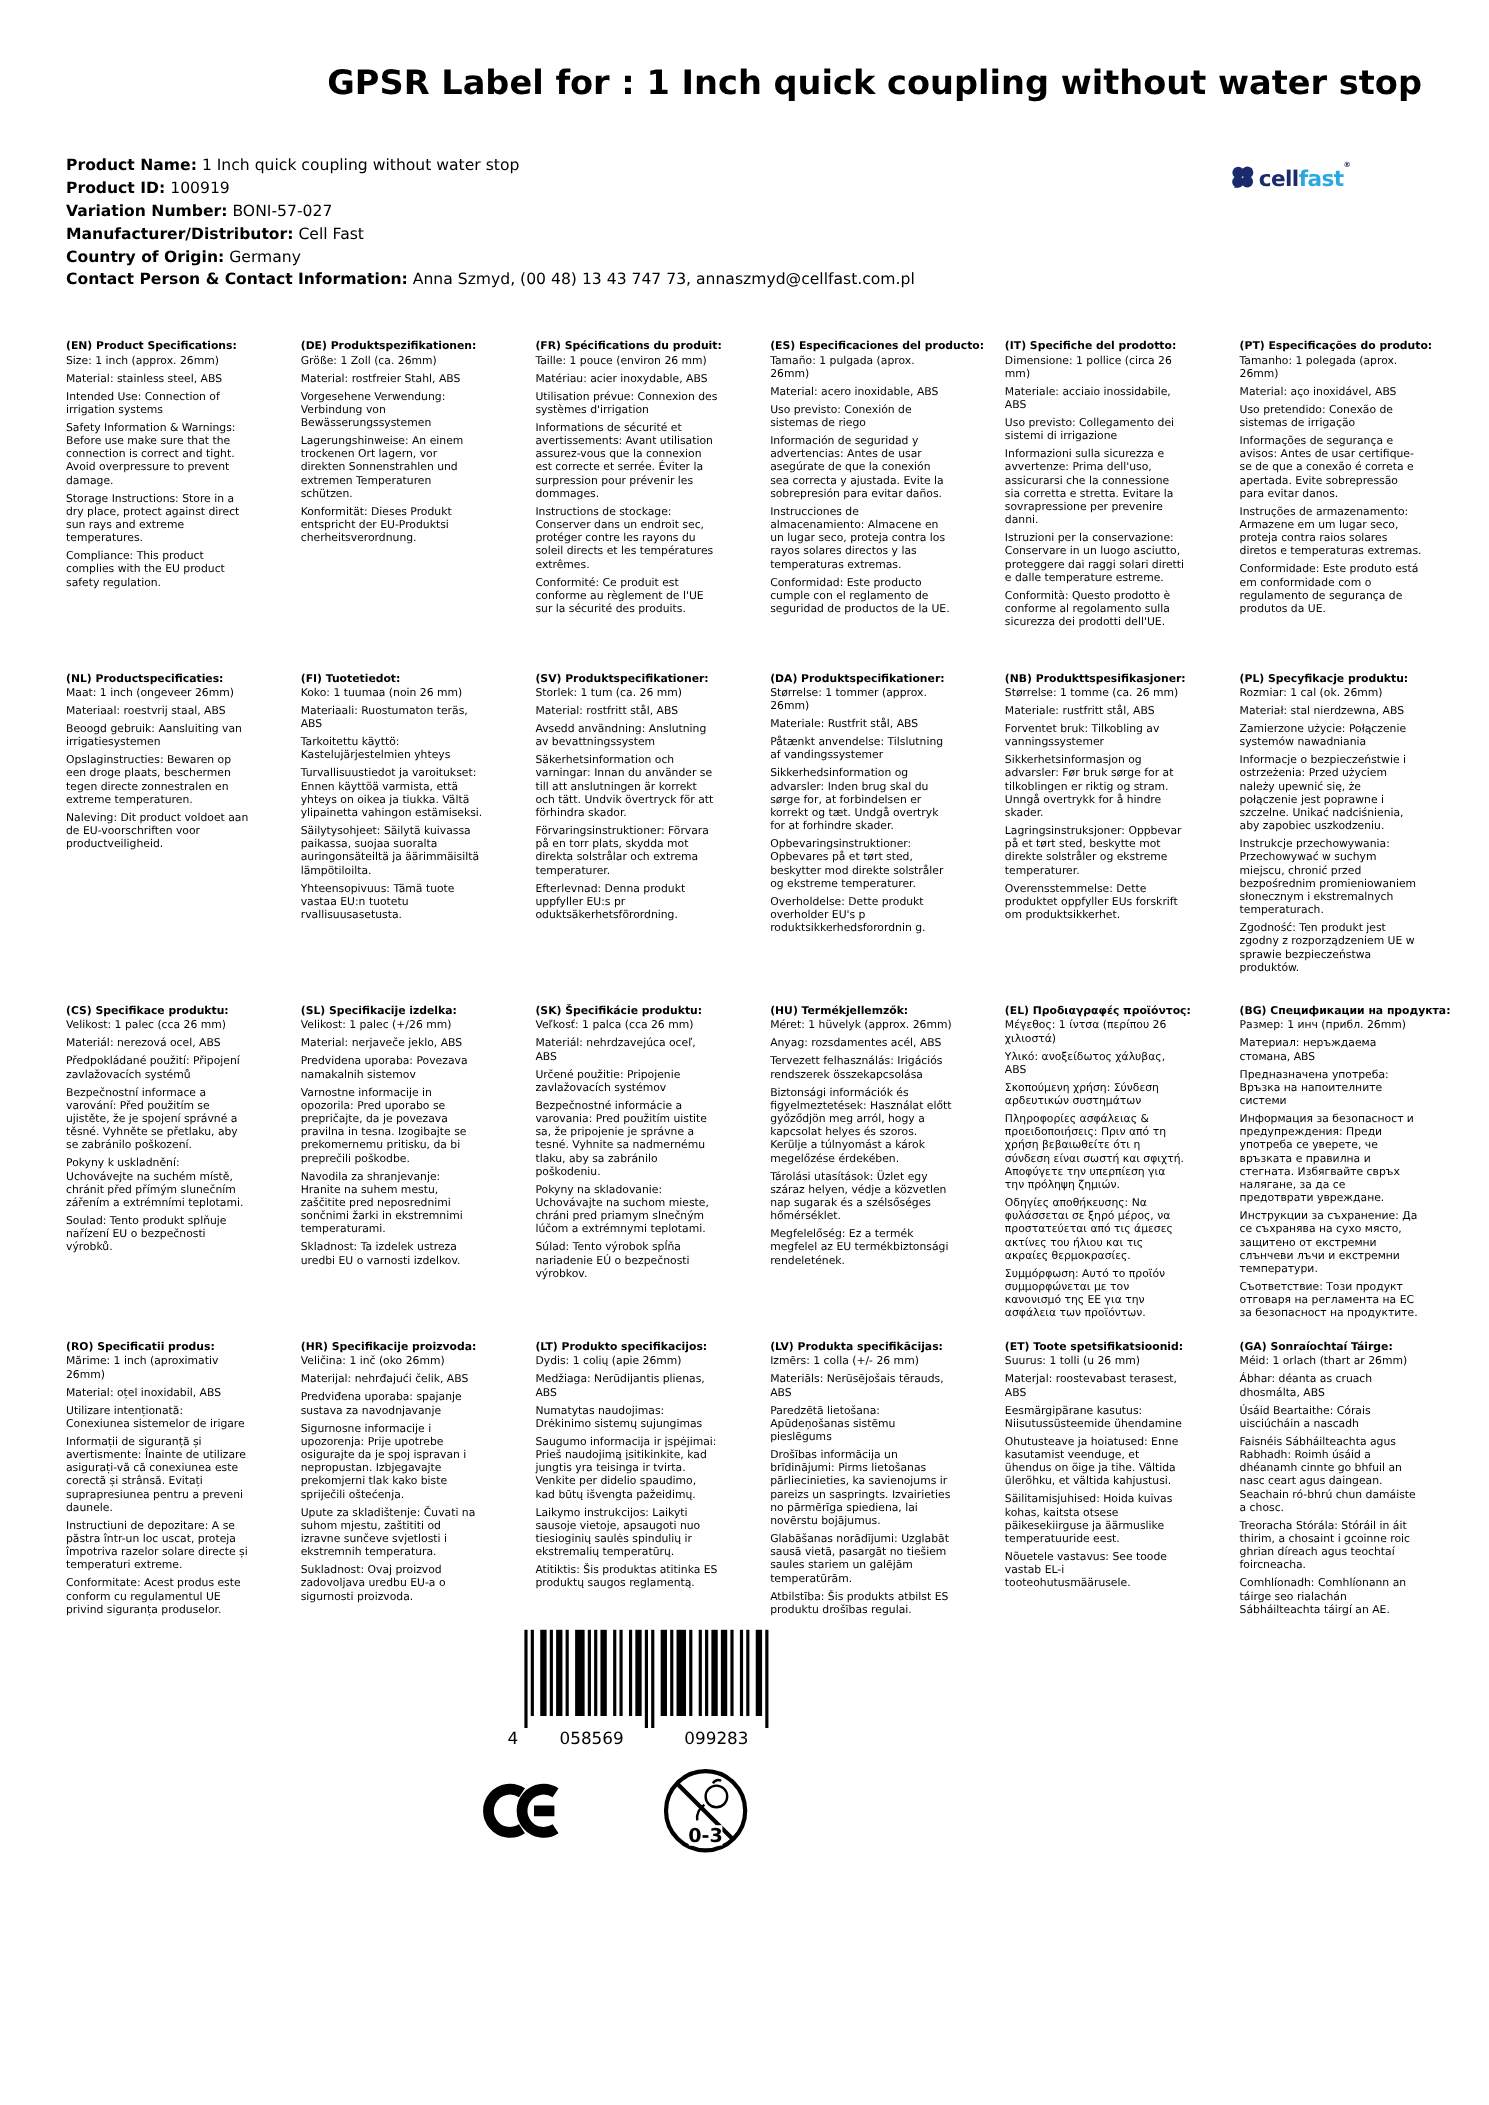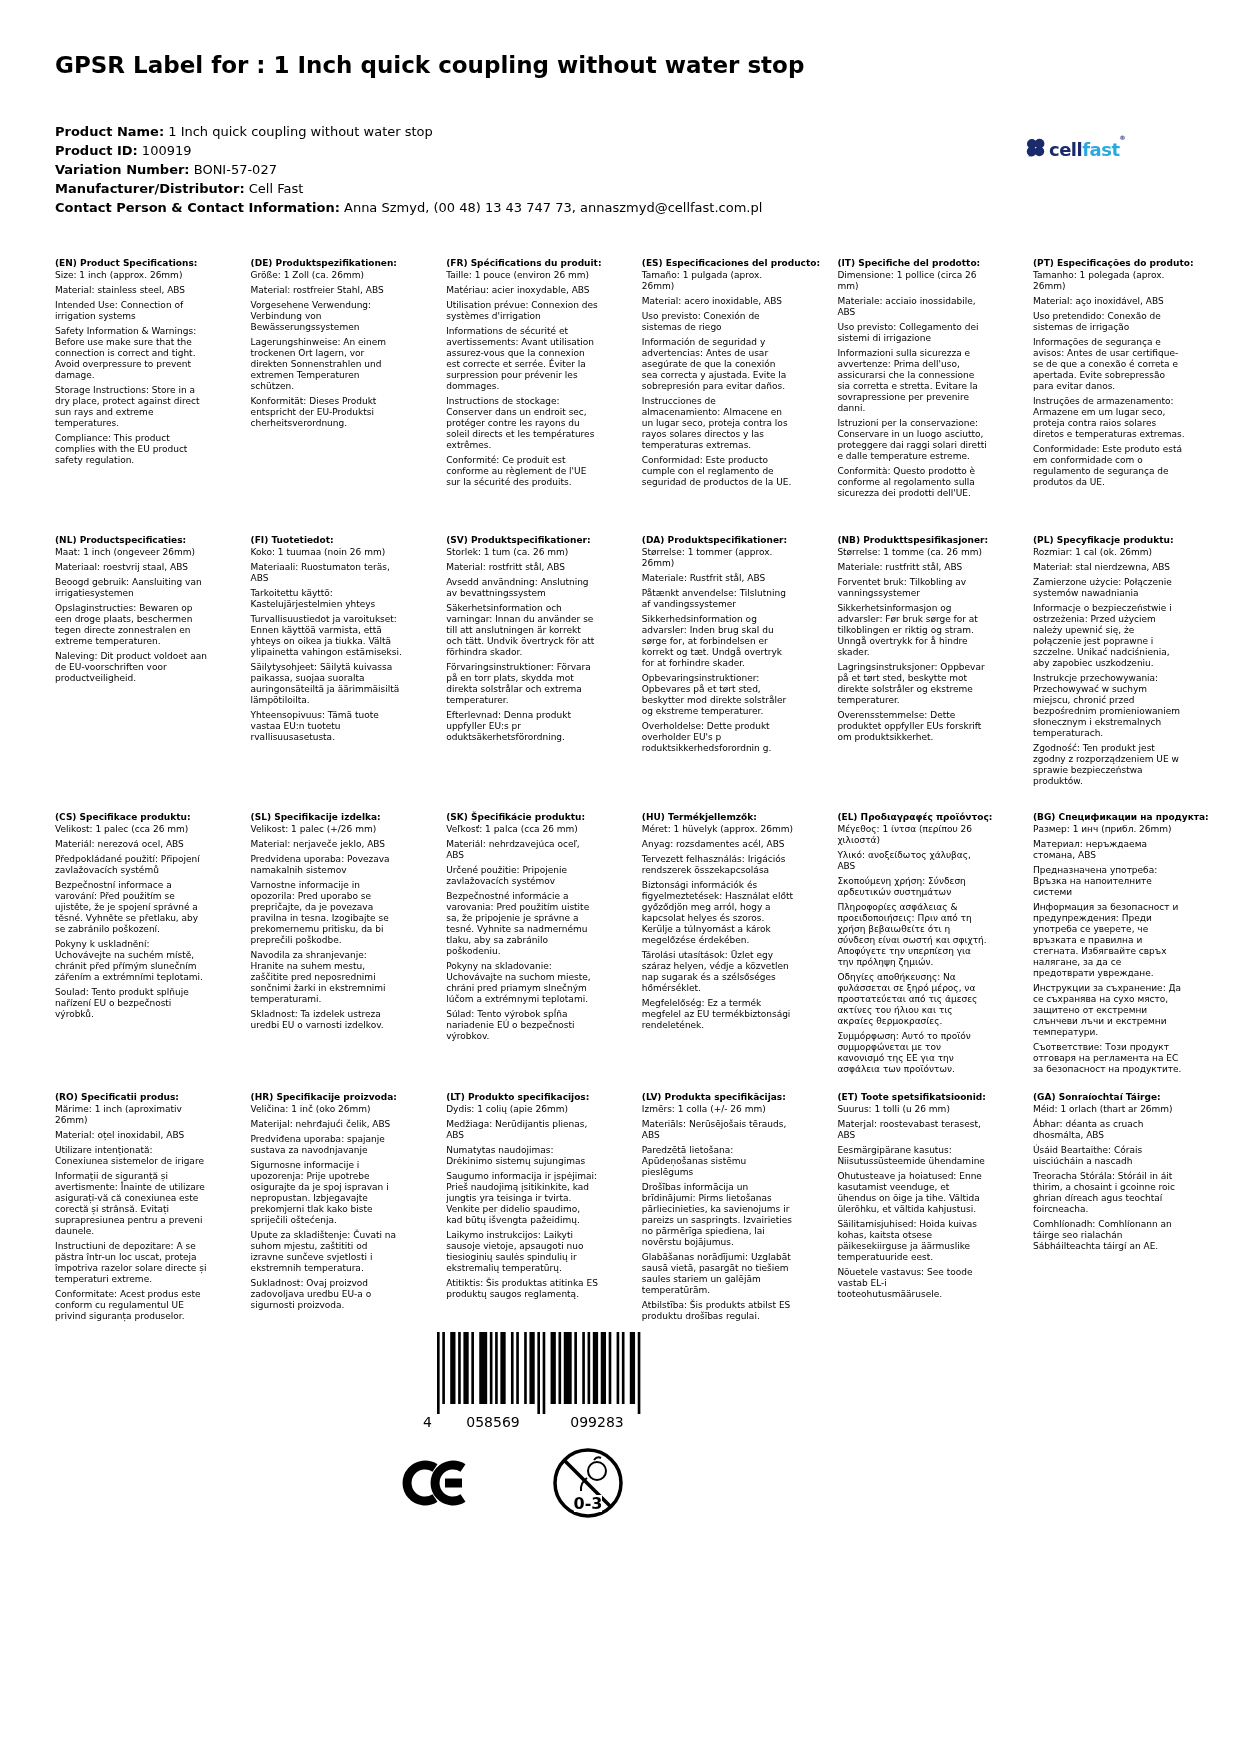--- a/index.html
+++ b/index.html
@@ -1,21 +1,21 @@
 <!DOCTYPE html>
 <html><head>
 <meta charset="utf-8">
 <style>
   html,body{margin:0;padding:0;background:#fff;}
   .page{
     width:1241px;height:1754px;position:relative;background:#fff;color:#000;
     font-family:"DejaVu Sans","Liberation Sans",sans-serif;
     box-sizing:border-box;padding:52px 56px 0 55px;overflow:hidden;
   }
-  .title{font-size:23px;font-weight:bold;text-align:left;margin:0 0 0 0;}
+  .title{font-size:28px;font-weight:bold;text-align:right;margin:0 0 0 0;}
   .product-info{margin-top:44px;font-size:13px;line-height:19px;}
   .field-row{white-space:nowrap;}
   .field-label{font-weight:bold;}
   .field-value{font-weight:normal;}
   .logo{position:absolute;top:136px;right:116px;display:flex;align-items:center;gap:2px;}
   .logo-text{font-size:18px;font-weight:bold;letter-spacing:-0.5px;line-height:1;}
   .logo-cell{color:#1b2a6b;}
   .logo-fast{color:#2aa9e0;}
   .logo-reg{font-size:6px;color:#1b2a6b;vertical-align:top;position:relative;top:-6px;}
   .blocks-grid{
@@ -67,20 +67,24 @@
     </div>
     <div class="field-row">
       <span class="field-label">Variation Number:</span>
       <span class="field-value">BONI-57-027</span>
     </div>
     <div class="field-row">
       <span class="field-label">Manufacturer/Distributor:</span>
       <span class="field-value">Cell Fast</span>
     </div>
     <div class="field-row">
+      <span class="field-label">Country of Origin:</span>
+      <span class="field-value">Germany</span>
+    </div>
+    <div class="field-row">
       <span class="field-label">Contact Person &amp; Contact Information:</span>
       <span class="field-value">Anna Szmyd, (00 48) 13 43 747 73, annaszmyd@cellfast.com.pl</span>
     </div>
   </div>
 
   <div class="blocks-grid" id="blocks-grid">
       <div class="block">
         <div class="block-title">(EN) Product Specifications:</div>
         <p class="block-p">Size: 1 inch (approx. 26mm)</p>
         <p class="block-p">Material: stainless steel, ABS</p>
@@ -283,20 +287,21 @@
         <p class="block-p">Eesmärgipärane kasutus: Niisutussüsteemide ühendamine</p>
         <p class="block-p">Ohutusteave ja hoiatused: Enne kasutamist veenduge, et ühendus on õige ja tihe. Vältida ülerõhku, et vältida kahjustusi.</p>
         <p class="block-p">Säilitamisjuhised: Hoida kuivas kohas, kaitsta otsese päikesekiirguse ja äärmuslike temperatuuride eest.</p>
         <p class="block-p">Nõuetele vastavus: See toode vastab EL-i tooteohutusmäärusele.</p>
       </div>
       <div class="block">
         <div class="block-title">(GA) Sonraíochtaí Táirge:</div>
         <p class="block-p">Méid: 1 orlach (thart ar 26mm)</p>
         <p class="block-p">Ábhar: déanta as cruach dhosmálta, ABS</p>
         <p class="block-p">Úsáid Beartaithe: Córais uisciúcháin a nascadh</p>
+        <p class="block-p">Faisnéis Sábháilteachta agus Rabhadh: Roimh úsáid a dhéanamh cinnte go bhfuil an nasc ceart agus daingean. Seachain ró-bhrú chun damáiste a chosc.</p>
         <p class="block-p">Treoracha Stórála: Stóráil in áit thirim, a chosaint i gcoinne roic ghrian díreach agus teochtaí foircneacha.</p>
         <p class="block-p">Comhlíonadh: Comhlíonann an táirge seo rialachán Sábháilteachta táirgí an AE.</p>
       </div>
     </div>
 
   <div class="footer">
     <div class="barcode-wrap">
       <svg id="barcode-svg" width="250" height="100" viewBox="0 0 250 100">
         <g id="barcode-bars" fill="#000">
             <rect x="16.00" y="0" width="2.64" height="82"></rect>

